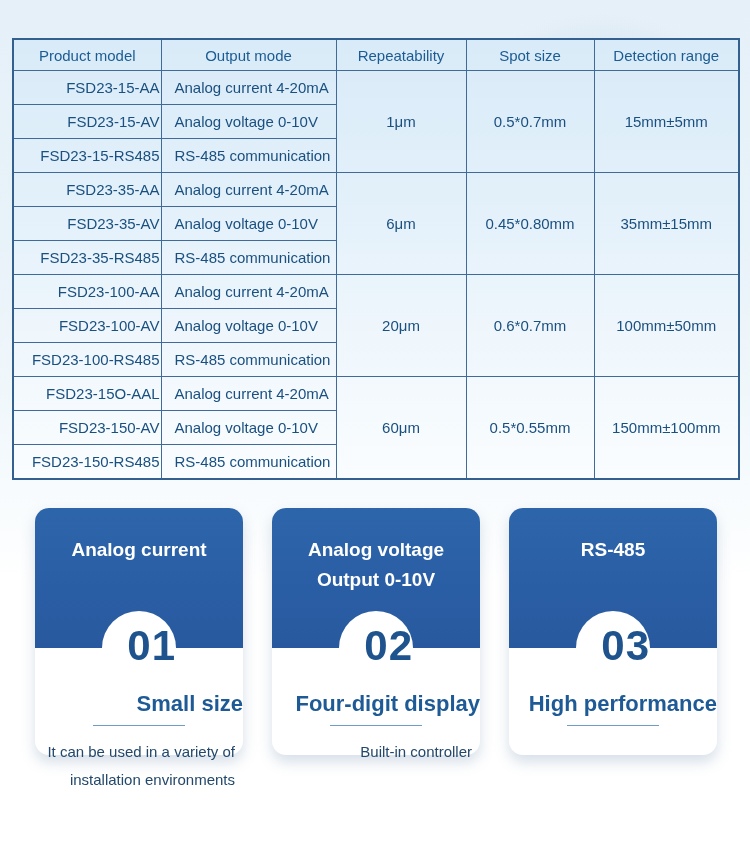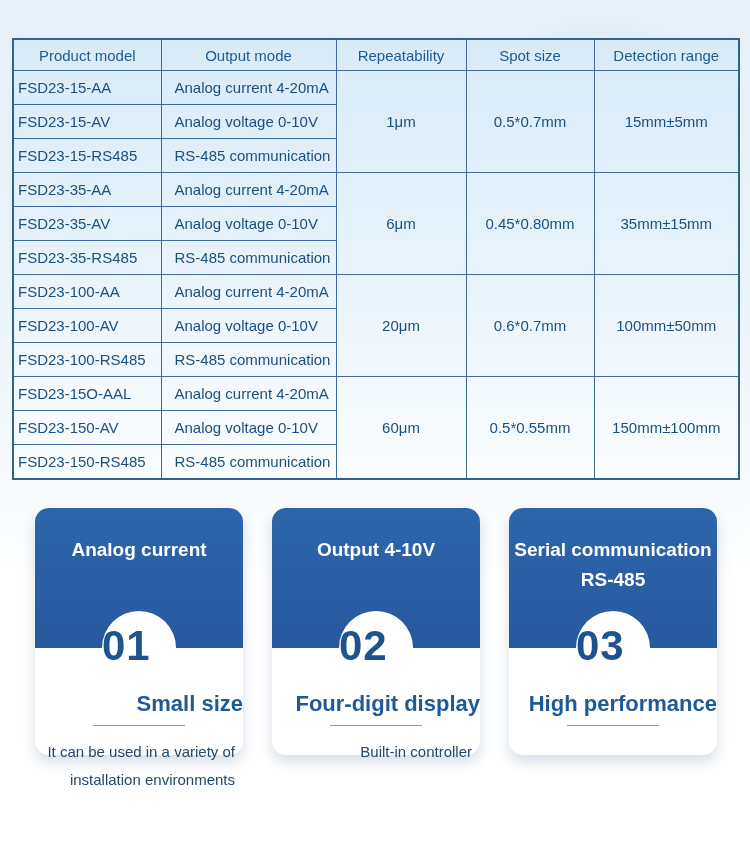--- a/index.html
+++ b/index.html
@@ -14,35 +14,35 @@
     background:radial-gradient(closest-side,rgba(186,213,232,0.45),rgba(186,213,232,0) 70%);}
 
   
   table.spec{position:absolute;left:12px;top:38px;width:726px;border-collapse:collapse;table-layout:fixed;
     background:linear-gradient(180deg,#d9ebf8 0%,#e2f0fa 35%,#eef6fc 65%,#fafdff 100%);
     border:2px solid #33608f;}
   table.spec th,table.spec td{border:1px solid #3f6a99;color:#1a5080;font-weight:normal;
     white-space:nowrap;overflow:hidden;}
   table.spec th{height:28px;font-size:15px;text-align:center;color:#1c5c94;}
   table.spec td{height:31px;font-size:15px;}
-  td.c-model{padding-left:4px;text-align:left;color:#174e7e;}
+  td.c-model{padding-left:4px;text-align:right;color:#174e7e;}
   td.c-output{padding-left:13px;text-align:left;}
   td.c-merge{text-align:center;font-size:16px;color:#1b578c;}
 
   
   .cards{position:absolute;left:35px;top:508px;width:682px;display:flex;gap:29px;}
   .card{position:relative;flex:1;height:247px;border-radius:14px;background:#ffffff;
     box-shadow:0 7px 14px rgba(120,150,180,0.30);}
   .card-top{position:relative;height:140px;border-radius:14px 14px 0 0;
     background:linear-gradient(180deg,#2d65ab,#28599f);
     text-align:center;padding-top:27px;box-sizing:border-box;}
   .card-title-line{color:#ffffff;font-size:19px;font-weight:bold;line-height:30px;}
   .notch{position:absolute;left:50%;top:103px;transform:translateX(-50%);
     width:74px;height:74px;border-radius:50%;background:#ffffff;
-    display:flex;align-items:center;justify-content:flex-start;z-index:2;}
+    display:flex;align-items:center;justify-content:flex-end;z-index:2;}
   .notch .num{font-size:42px;font-weight:bold;color:#1e538e;transform:translateY(-2px);letter-spacing:1px;}
   .card-bottom{position:relative;text-align:right;padding-top:44px;}
   .card-heading{font-size:22px;font-weight:bold;color:#1e5a96;line-height:24px;}
   .card-underline{display:block;width:92px;height:0;border-top:1px solid #6f9dc6;margin:9px auto 0;}
   .card-desc{font-size:15px;color:#23486b;line-height:28px;margin-top:12px;padding:0 8px;}
 </style>
 </head>
 <body>
 
 <div class="stage">
@@ -141,35 +141,35 @@
       </div>
       <div class="card-bottom">
         <div class="card-heading">Small size</div>
         <span class="card-underline"></span>
         <div class="card-desc">It can be used in a variety of installation environments</div>
       </div>
     </div>
 
     <div class="card">
       <div class="card-top">
-        <div class="card-title-line">Output 4-10V</div>
+        <div class="card-title-line">Analog voltage</div>
+        <div class="card-title-line">Output 0-10V</div>
       </div>
       <div class="notch">
         <span class="num">02</span>
       </div>
       <div class="card-bottom">
         <div class="card-heading">Four-digit display</div>
         <span class="card-underline"></span>
         <div class="card-desc">Built-in controller</div>
       </div>
     </div>
 
     <div class="card">
       <div class="card-top">
-        <div class="card-title-line">Serial communication</div>
         <div class="card-title-line">RS-485</div>
       </div>
       <div class="notch">
         <span class="num">03</span>
       </div>
       <div class="card-bottom">
         <div class="card-heading">High performance</div>
         <span class="card-underline"></span>
       </div>
     </div>

